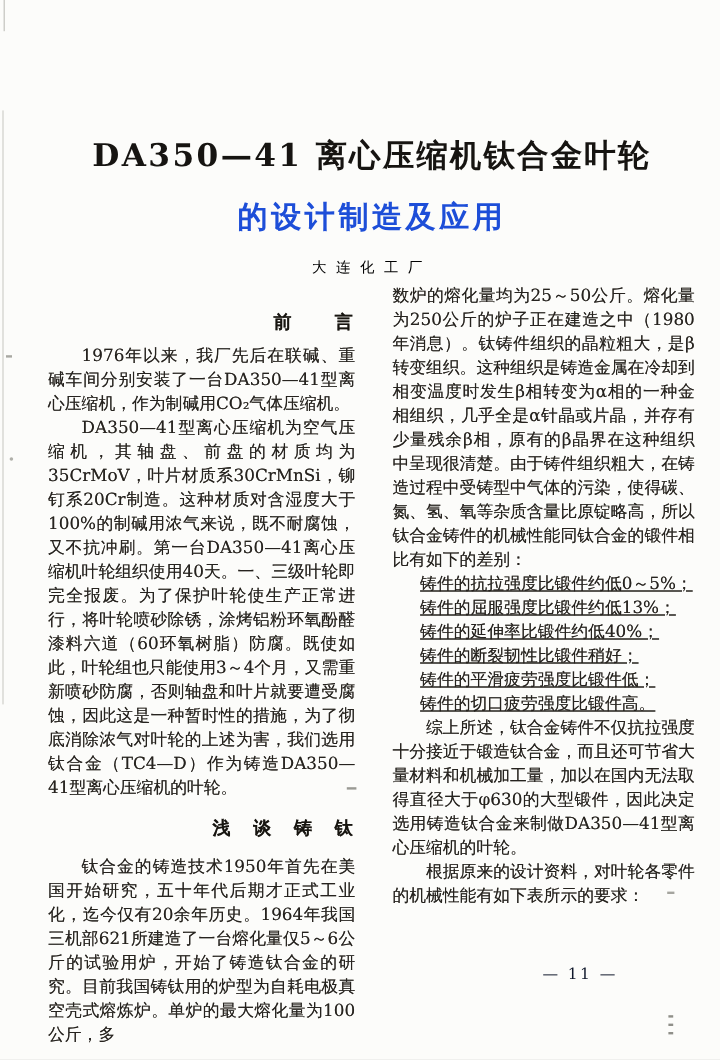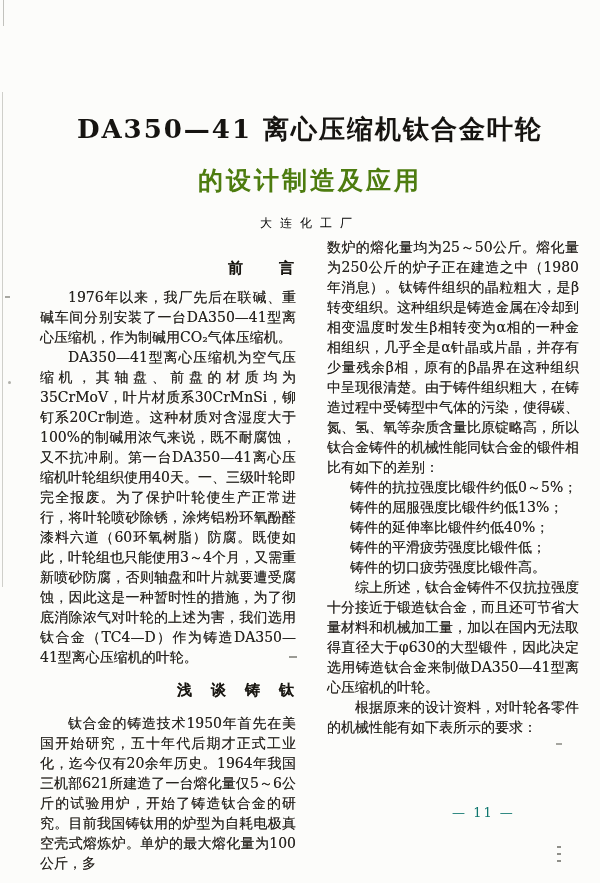--- a/index.html
+++ b/index.html
@@ -27,21 +27,21 @@
     font-weight: bold;
     letter-spacing: 2px;
     color: #161411;
     white-space: nowrap;
   }
   .title-line2 {
     margin-top: 17px;
     font-size: 25px;
     font-weight: bold;
     letter-spacing: 3px;
-    color: #4d7c0f;
+    color: #1d4ed8;
     white-space: nowrap;
   }
   .author {
     margin-top: 18px;
     font-size: 12px;
     letter-spacing: 8px;
     color: #000000;
     white-space: nowrap;
   }
   
@@ -58,34 +58,34 @@
   .para.no-indent { text-indent: 0; }
   .sec-heading {
     text-align: right;
     font-weight: bold;
     font-size: 15px;
     letter-spacing: 2px;
     color: #171510;
     margin: 2px 0 9px 0;
   }
   .sec-heading.mid { margin: 13px 0 13px 0; }
-  .list { margin: 0; }
+  .list { margin: 0; text-decoration: underline; }
   .list-item {
     padding-left: 1.65em;
     text-align: left;
     white-space: nowrap;
   }
   
   .page-number {
     position: absolute;
     left: 452px;
     top: 805px;
     font-size: 13px;
     letter-spacing: 2px;
-    color: #0f766e;
+    color: #0f172a;
     white-space: nowrap;
   }
   
   .artifact { position: absolute; background: #b9b9b4; }
   .a-left-line  { left: 2px;  top: 92px;  width: 1px; height: 495px; background: #cfcfca; }
   .a-top-line   { left: 3px;  top: 0;     width: 1px; height: 26px;  background: #c2c2bd; }
   .a-tick-1     { left: 5px;  top: 296px; width: 5px; height: 2px;   background: #a8a8a2; }
   .a-tick-2     { left: 8px;  top: 381px; width: 3px; height: 3px;   background: #b0b0aa; border-radius: 50%; }
   .a-dash-mid   { left: 289px; top: 656px; width: 8px; height: 2px;  background: #9a9a94; }
   .a-dash-right { left: 556px; top: 743px; width: 6px; height: 2px;  background: #a5a59f; }
@@ -118,20 +118,21 @@
     <div class="sec-heading mid">浅　谈　铸　钛</div>
     <p class="para">钛合金的铸造技术1950年首先在美国开始研究，五十年代后期才正式工业化，迄今仅有20余年历史。1964年我国三机部621所建造了一台熔化量仅5～6公斤的试验用炉，开始了铸造钛合金的研究。目前我国铸钛用的炉型为自耗电极真空壳式熔炼炉。单炉的最大熔化量为100公斤，多</p>
   </div>
 
   <div class="col col-right">
     <p class="para no-indent">数炉的熔化量均为25～50公斤。熔化量为250公斤的炉子正在建造之中（1980年消息）。钛铸件组织的晶粒粗大，是β转变组织。这种组织是铸造金属在冷却到相变温度时发生β相转变为α相的一种金相组织，几乎全是α针晶或片晶，并存有少量残余β相，原有的β晶界在这种组织中呈现很清楚。由于铸件组织粗大，在铸造过程中受铸型中气体的污染，使得碳、氮、氢、氧等杂质含量比原锭略高，所以钛合金铸件的机械性能同钛合金的锻件相比有如下的差别：</p>
     <div class="list">
       <div class="list-item">铸件的抗拉强度比锻件约低0～5%；</div>
       <div class="list-item">铸件的屈服强度比锻件约低13%；</div>
       <div class="list-item">铸件的延伸率比锻件约低40%；</div>
+      <div class="list-item">铸件的断裂韧性比锻件稍好；</div>
       <div class="list-item">铸件的平滑疲劳强度比锻件低；</div>
       <div class="list-item">铸件的切口疲劳强度比锻件高。</div>
     </div>
     <p class="para">综上所述，钛合金铸件不仅抗拉强度十分接近于锻造钛合金，而且还可节省大量材料和机械加工量，加以在国内无法取得直径大于φ630的大型锻件，因此决定选用铸造钛合金来制做DA350—41型离心压缩机的叶轮。</p>
     <p class="para">根据原来的设计资料，对叶轮各零件的机械性能有如下表所示的要求：</p>
   </div>
 
   <div class="page-number">— 11 —</div>
 
 </div>

